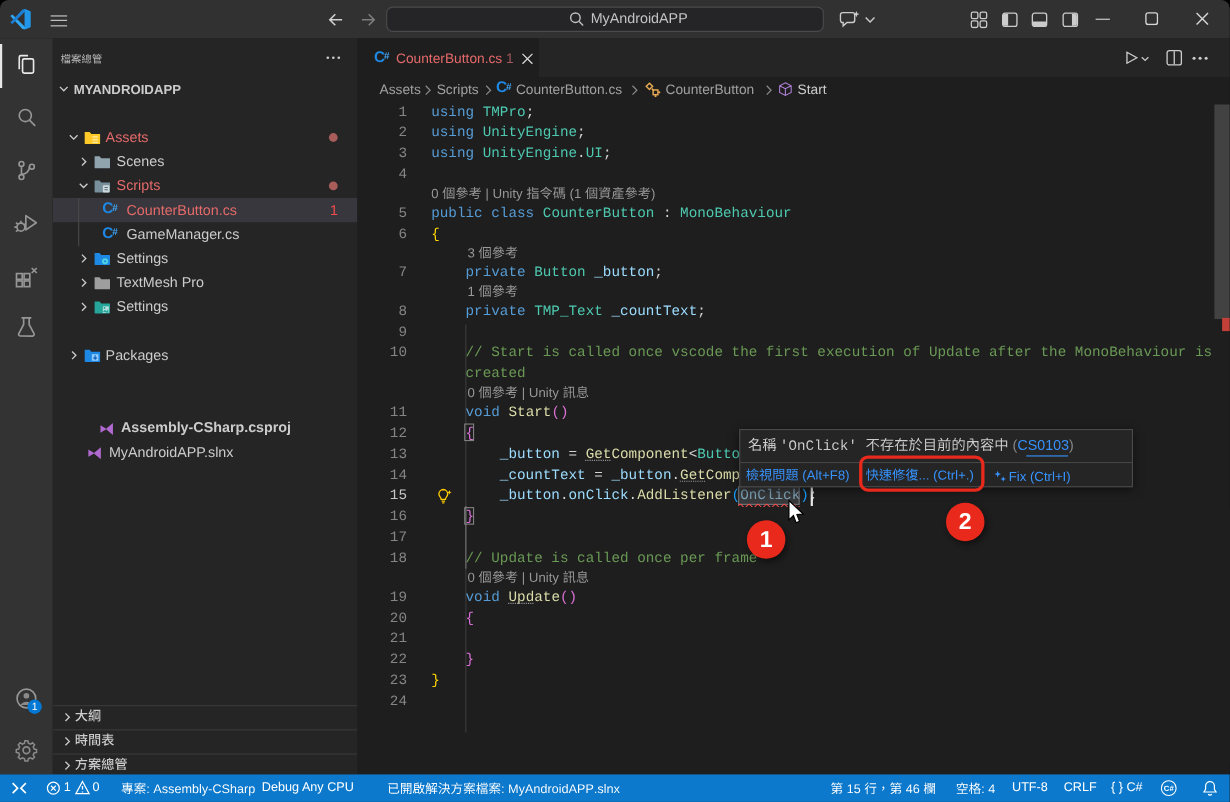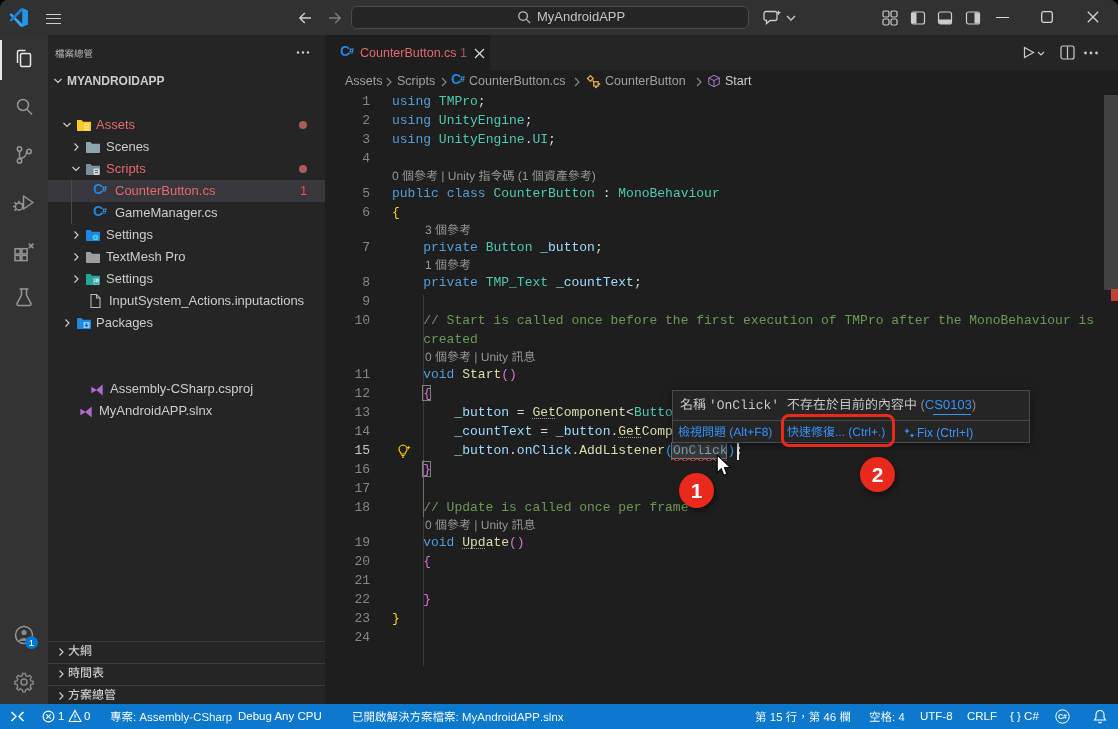--- a/index.html
+++ b/index.html
@@ -208,39 +208,32 @@
           <path d="M3.5 1.5 L7 5 L3.5 8.5" fill="none" stroke="#cccccc" stroke-width="1.2"></path>
         </svg>
         <svg class="ic" style="left:37px;top:3px" width="16" height="16" viewBox="0 0 16 16">
           <path d="M1 3 h4.5 l1.5 1.8 h8 v8.4 a0.8 0.8 0 0 1 -0.8 0.8 h-12.4 a0.8 0.8 0 0 1 -0.8 -0.8z" fill="#26a69a"></path>
           <rect x="8.5" y="7.5" width="5.5" height="6" fill="#b2dfdb"></rect>
           <circle cx="10" cy="9" r="0.8" fill="#26a69a"></circle>
           <path d="M8.5 12.5l2-2 1.5 1.5 1.5-2v3.5z" fill="#26a69a"></path>
         </svg>
         <span class="lbl" style="left:58px;color:#cccccc">Settings</span>
       </div>
-      <div class="row" style="top:255px;">
-        <svg class="ic" style="left:39px;top:3px" width="16" height="16" viewBox="0 0 16 16">
-          <path d="M4 1.5 h5.5 L13 5 v9.5 h-9z" fill="none" stroke="#b5b5b5" stroke-width="1.1"></path>
-          <path d="M9.5 1.5 V5 H13" fill="none" stroke="#b5b5b5" stroke-width="1.1"></path>
-        </svg>
-        <span class="lbl" style="left:61px;color:#cccccc">InputSystem_Actions.inputactions</span>
-      </div>
       <div class="row" style="top:277px;">
         <svg class="ic" style="left:14px;top:6px" width="10" height="10" viewBox="0 0 10 10">
           <path d="M3.5 1.5 L7 5 L3.5 8.5" fill="none" stroke="#cccccc" stroke-width="1.2"></path>
         </svg>
         <svg class="ic" style="left:28px;top:3px" width="16" height="16" viewBox="0 0 16 16">
           <path d="M1 3 h4.5 l1.5 1.8 h8 v8.4 a0.8 0.8 0 0 1 -0.8 0.8 h-12.4 a0.8 0.8 0 0 1 -0.8 -0.8z" fill="#1e88e5"></path>
           <rect x="7.5" y="7" width="6" height="6" fill="#90caf9"></rect>
           <path d="M10.5 8v3.2 M9 10l1.5 1.5 1.5-1.5" stroke="#1565c0" stroke-width="1.1" fill="none"></path>
         </svg>
         <span class="lbl" style="left:48px;color:#cccccc">Packages</span>
       </div>
-      <div class="row" style="top:343px;">
+      <div class="row" style="top:343px;font-weight:bold;">
         <svg class="ic" style="left:42px;top:5px" width="14" height="14" viewBox="0 0 16 16">
           <path d="M1.5 4.2 L8 8 L1.5 11.8 Z M14.5 1.8 L7 8 L14.5 14.2 Z" fill="#b069cf"></path>
         </svg>
         <span class="lbl" style="left:62px;color:#cccccc">Assembly-CSharp.csproj</span>
       </div>
       <div class="row" style="top:365px;">
         <svg class="ic" style="left:31px;top:5px" width="14" height="14" viewBox="0 0 16 16">
           <path d="M1.5 4.2 L8 8 L1.5 11.8 Z M14.5 1.8 L7 8 L14.5 14.2 Z" fill="#b069cf"></path>
         </svg>
         <span class="lbl" style="left:51px;color:#cccccc">MyAndroidAPP.slnx</span>
@@ -395,21 +388,21 @@
           <use href="#gc500b" transform="translate(10.0 11.0) scale(0.01200)" fill="#999999"></use>
           <use href="#gc53c3" transform="translate(22.0 11.0) scale(0.01200)" fill="#999999"></use>
           <use href="#gc8003" transform="translate(34.0 11.0) scale(0.01200)" fill="#999999"></use>
         </svg>
       </div>
       <div class="ln" style="top:238px;color:#858585">8</div>
       <div class="codeline" style="top:238px;left:67px"><span style="color:#d4d4d4">    </span><span style="color:#569cd6">private</span><span style="color:#d4d4d4"> </span><span style="color:#4ec9b0">TMP_Text</span><span style="color:#d4d4d4"> </span><span style="color:#9cdcfe">_countText</span><span style="color:#d4d4d4">;</span></div>
       <div class="ln" style="top:257px;color:#858585">9</div>
       <div class="codeline" style="top:257px;left:67px"></div>
       <div class="ln" style="top:276px;color:#858585">10</div>
-      <div class="codeline" style="top:276px;left:67px"><span style="color:#6a9955">    // Start is called once before the first execution of TMPro after the MonoBehaviour is</span></div>
+      <div class="codeline" style="top:276px;left:67px"><span style="color:#6a9955">    // Start is called once vscode the first execution of Update after the MonoBehaviour is</span></div>
       <div class="codeline" style="top:295px;left:67px"><span style="color:#6a9955">    created</span></div>
       <div class="ic" style="left:100px;top:315px">
         <svg width="111" height="15" viewBox="0 0 111 15">
           <use href="#gs30" transform="translate(0.0 11.0) scale(0.01200)" fill="#999999"></use>
           <use href="#gc500b" transform="translate(10.0 11.0) scale(0.01200)" fill="#999999"></use>
           <use href="#gc53c3" transform="translate(22.0 11.0) scale(0.01200)" fill="#999999"></use>
           <use href="#gc8003" transform="translate(34.0 11.0) scale(0.01200)" fill="#999999"></use>
           <use href="#gs7c" transform="translate(49.3 11.0) scale(0.01200)" fill="#999999"></use>
           <use href="#gs55" transform="translate(55.8 11.0) scale(0.01200)" fill="#999999"></use>
           <use href="#gs6e" transform="translate(64.5 11.0) scale(0.01200)" fill="#999999"></use>

